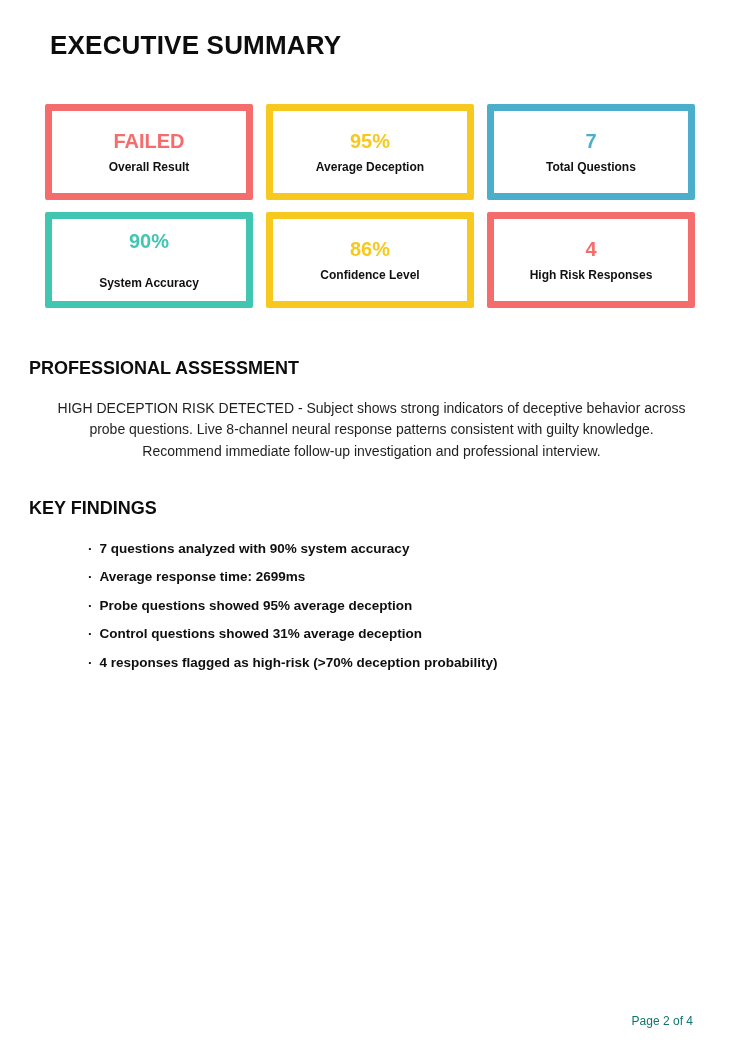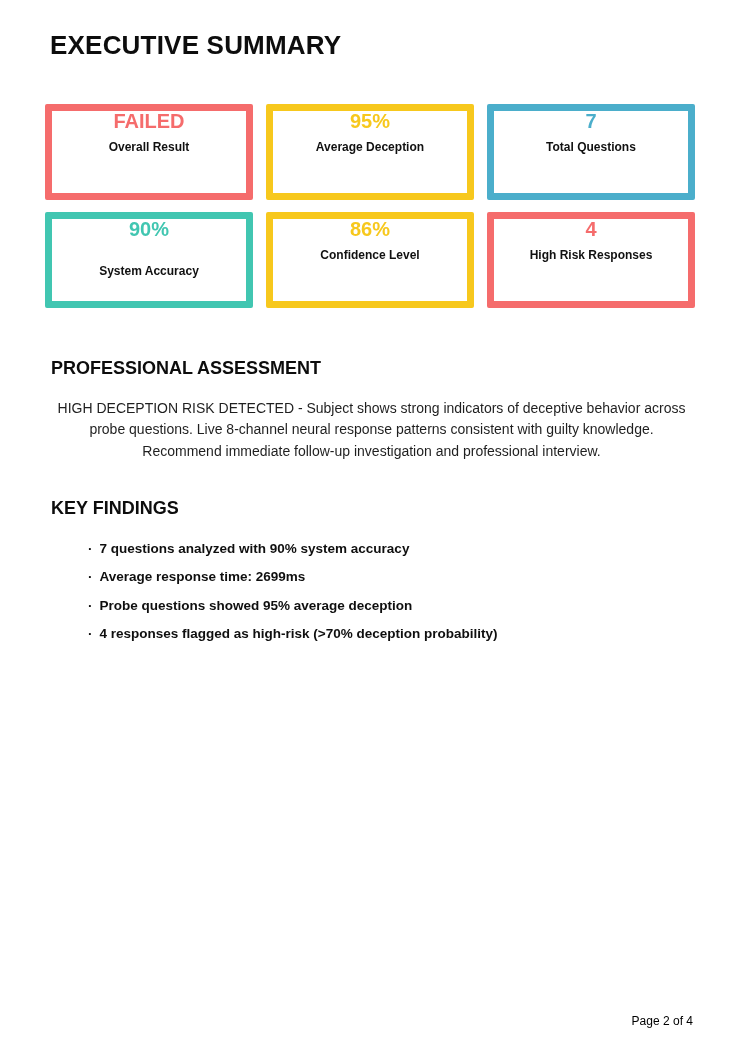--- a/index.html
+++ b/index.html
@@ -31,37 +31,38 @@
   }
   .stat-card {
     box-sizing: border-box;
     height: 96px;
     background: #ffffff;
     border: 7px solid #cccccc; 
     border-radius: 2px;
     display: flex;
     flex-direction: column;
     align-items: center;
+    justify-content: center;
     text-align: center;
   }
   .stat-value {
     font-size: 20px;
     font-weight: 700;
     line-height: 1;
   }
   .stat-label {
     margin-top: 10px;
     font-size: 12px;
     font-weight: 700;
     color: #111111;
     line-height: 1;
   }
   .section-heading {
     margin: 0;
-    padding: 0 51px;
+    padding: 0 29px;
     font-size: 18px;
     font-weight: 700;
     color: #0d0d0d;
     line-height: 1.2;
   }
   .heading-assessment { margin-top: 50px; }
   .assessment-body {
     margin: 18px 0 0 0;
     padding: 0 50px;
     max-width: 645px;
@@ -134,18 +135,19 @@
   <h2 class="section-heading heading-assessment">PROFESSIONAL ASSESSMENT</h2>
 
   <p class="assessment-body">HIGH DECEPTION RISK DETECTED - Subject shows strong indicators of deceptive behavior across probe questions. Live 8-channel neural response patterns consistent with guilty knowledge. Recommend immediate follow-up investigation and professional interview.</p>
 
   <h2 class="section-heading heading-findings">KEY FINDINGS</h2>
 
   <ul class="findings-list">
     <li><span class="bullet-dot">·</span><span>7 questions analyzed with 90% system accuracy</span></li>
     <li><span class="bullet-dot">·</span><span>Average response time: 2699ms</span></li>
     <li><span class="bullet-dot">·</span><span>Probe questions showed 95% average deception</span></li>
+    <li><span class="bullet-dot">·</span><span>Control questions showed 31% average deception</span></li>
     <li><span class="bullet-dot">·</span><span>4 responses flagged as high-risk (&gt;70% deception probability)</span></li>
   </ul>
 
-  <div class="page-number" style="color: #000000; text-align: right;">Page 2 of 4</div>
+  <div class="page-number" style="color: #0f766e; text-align: right;">Page 2 of 4</div>
 
 </div>
 
 </body></html>

